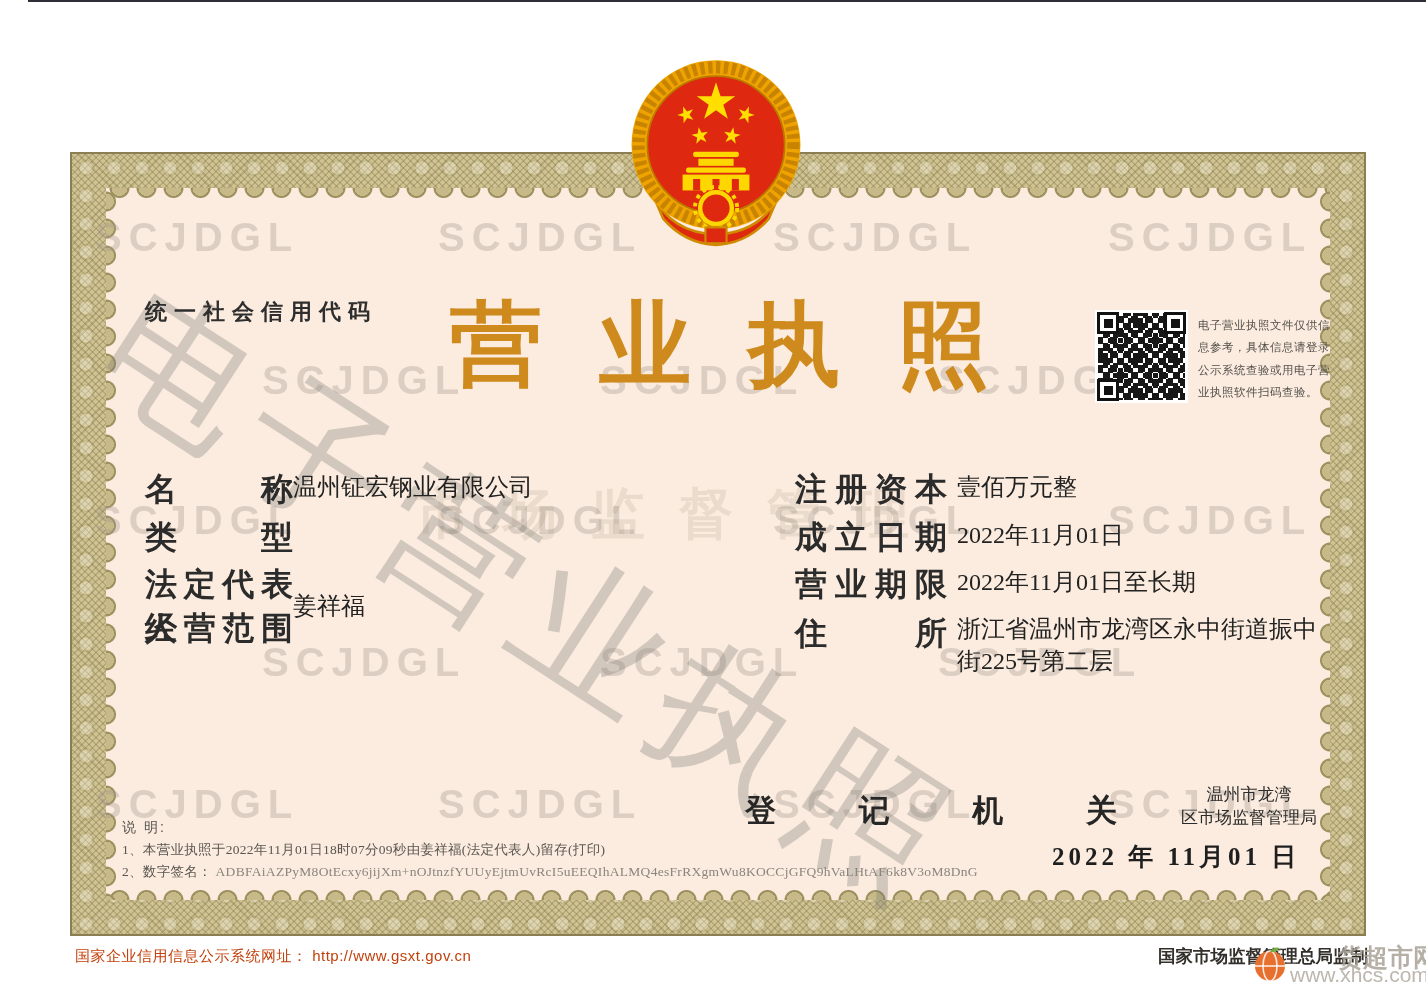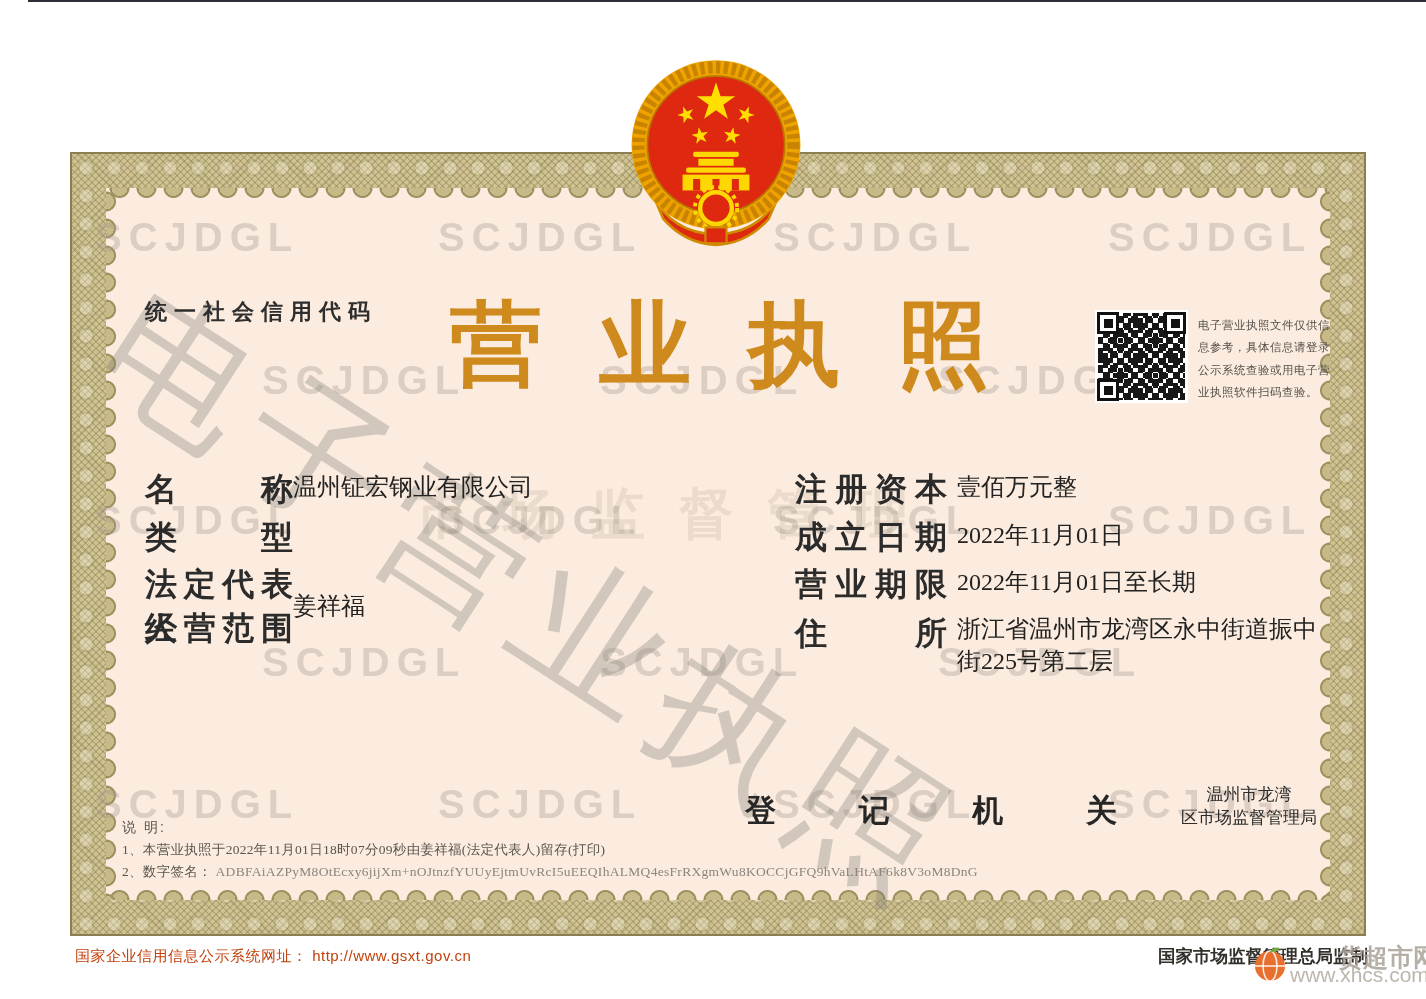--- a/index.html
+++ b/index.html
@@ -182,20 +182,21 @@
   <div class="flabel rw" style="top:563px">营业期限</div>
   <div class="fvalue" style="left:957px;top:566px">2022年11月01日至长期</div>
   <div class="flabel rw" style="top:612px">住所</div>
   <div class="addr-val">浙江省温州市龙湾区永中街道振中街225号第二层</div>
 
   <div class="reg-label">登记机关</div>
   <div class="authority">
     <div>温州市龙湾</div>
     <div>区市场监督管理局</div>
   </div>
+  <div class="reg-date">2022 年 11月01 日</div>
 
   <div class="note-head">说 明:</div>
   <div class="note-line n1">1、本营业执照于2022年11月01日18时07分09秒由姜祥福(法定代表人)留存(打印)</div>
   <div class="note-line n2"><span>2、数字签名： </span><span class="sig">ADBFAiAZPyM8OtEcxy6jijXm+nOJtnzfYUUyEjtmUvRcI5uEEQIhALMQ4esFrRXgmWu8KOCCjGFQ9hVaLHtAF6k8V3oM8DnG</span></div>
 
   <div class="footer-left">国家企业信用信息公示系统网址： http://www.gsxt.gov.cn</div>
   <div class="footer-right">国家市场监督管理总局监制</div>
 
   <svg class="globe" viewBox="0 0 40 40">
     <circle cx="20" cy="22" r="15" fill="#e8702f"></circle>

